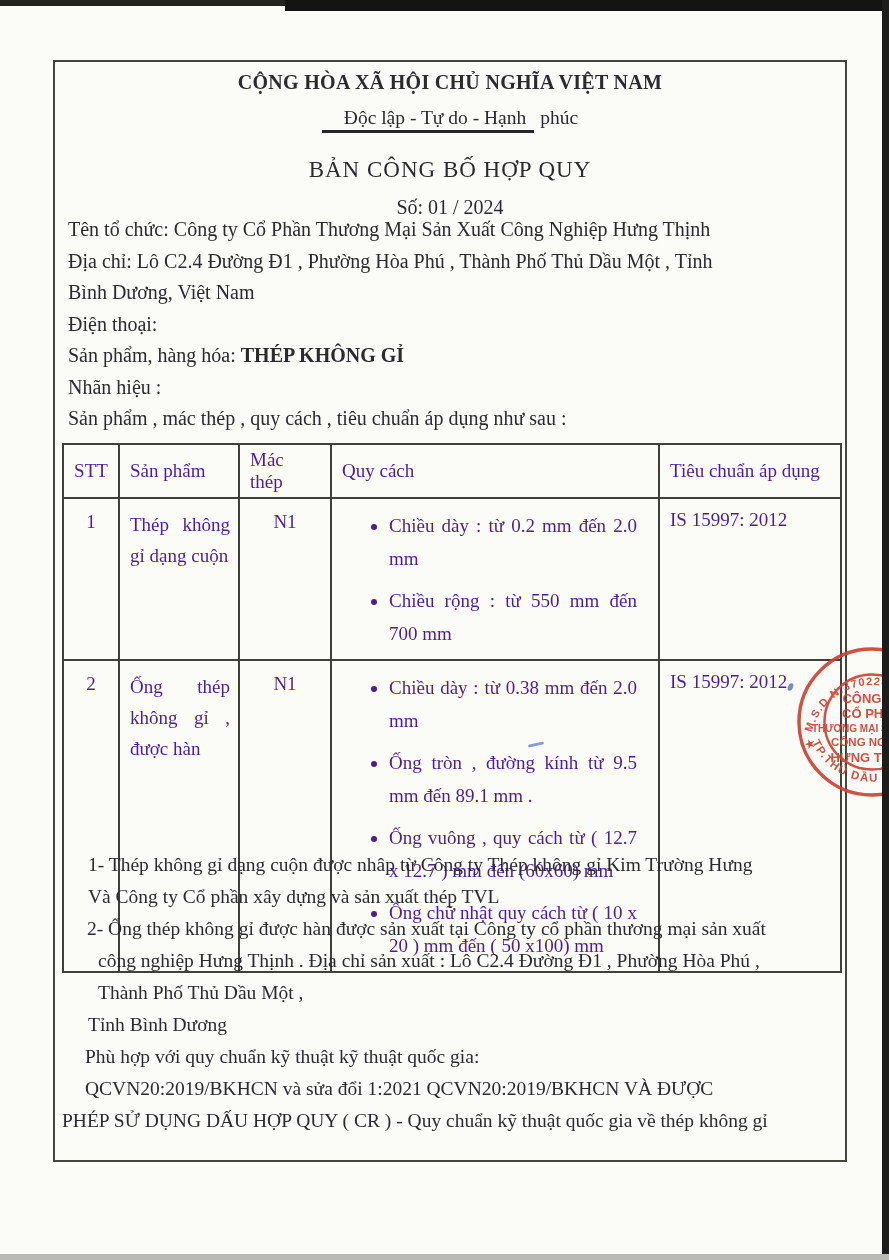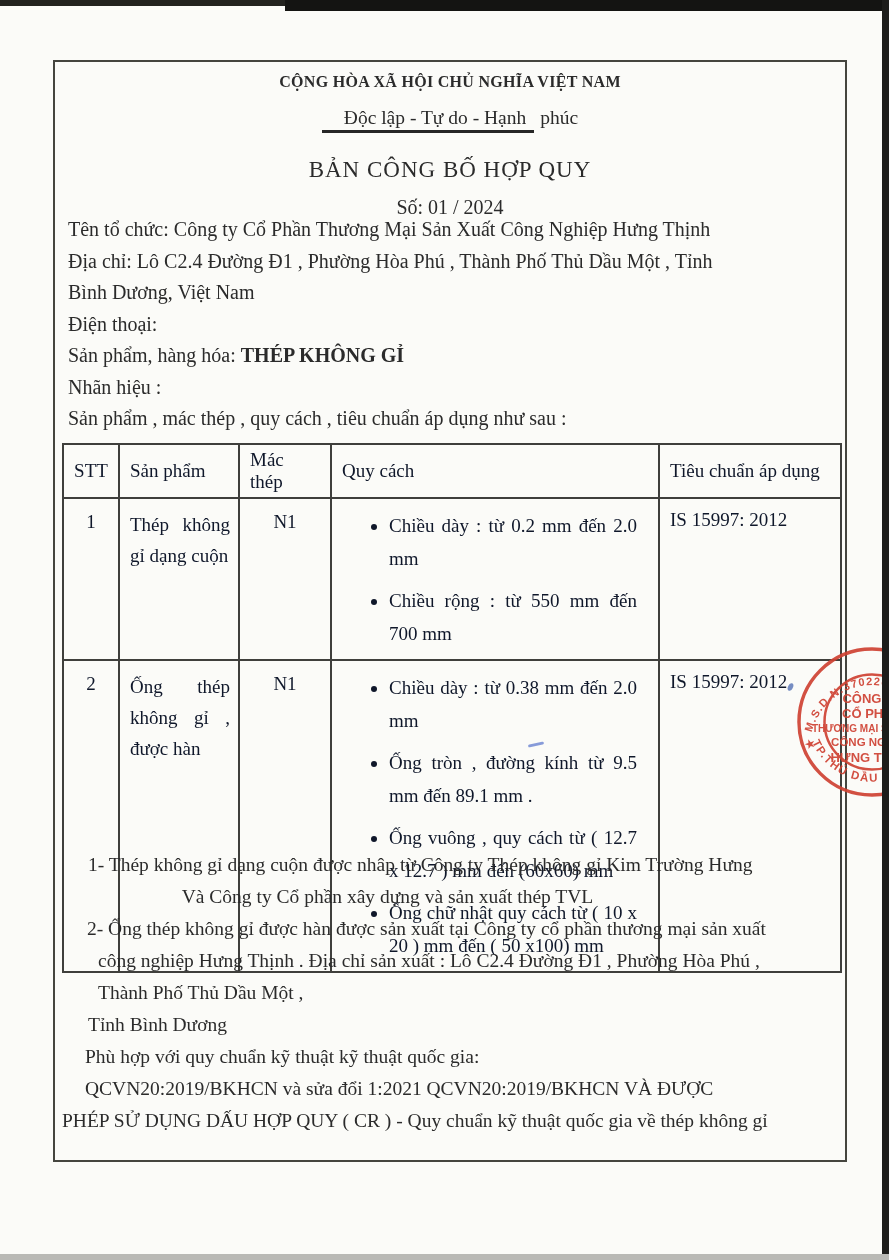--- a/index.html
+++ b/index.html
@@ -14,39 +14,39 @@
   .edge-top-b { position:absolute; left:285px; top:0; right:0; height:11px; background:#141412; z-index:6; }
   .edge-right { position:absolute; right:0; top:0; width:7px; height:1260px; background:#1d1d1b; z-index:6; }
   .edge-bottom{ position:absolute; left:0; bottom:0; width:100%; height:6px; background:#b9b9b5; z-index:6; }
 
   .doc-border {
     position:absolute; left:53px; top:60px; width:794px; height:1102px;
     box-sizing:border-box; border:2px solid #45453f; z-index:1;
   }
 
   .header-block { position:absolute; left:53px; top:70px; width:794px; text-align:center; z-index:2; }
-  .national { font-size:16px; font-weight:bold; letter-spacing:.3px; line-height:24px; }
+  .national { font-size:20px; font-weight:bold; letter-spacing:.3px; line-height:24px; }
   .motto    { margin-top:12px; font-size:19.5px; font-weight:normal; line-height:24px; }
   .motto .u { border-bottom:3px solid #262626; padding:0 8px 2px 22px; }
   .motto .tail { margin-left:6px; }
   .doc-title{ margin-top:26px; font-size:23px; font-weight:normal; letter-spacing:1px; line-height:28px; }
   .doc-number{ margin-top:9px; font-size:20px; line-height:28px; }
 
   .info-block {
     position:absolute; left:53px; top:214px; width:794px; box-sizing:border-box;
     padding:0 12px 0 15px; font-size:20px; line-height:31.5px; z-index:2;
   }
   .info-block p { margin:0; }
   .nowrap { white-space:nowrap; }
   .indent7 { margin-left:7px; }
   .bold { font-weight:bold; }
 
   table.product-table {
     position:absolute; left:62px; top:443px; width:778px; z-index:2;
-    border-collapse:collapse; table-layout:fixed; font-size:19px; color:#0f172a;
+    border-collapse:collapse; table-layout:fixed; font-size:19px; color:#4c1d95;
   }
   .product-table th, .product-table td {
     border:2px solid #3f3f3c; vertical-align:top; font-weight:normal;
     overflow:hidden;
   }
   .product-table thead tr { height:45px; }
   .product-table thead th { vertical-align:middle; text-align:left; padding:4px 10px; }
   .product-table thead th.c-stt { text-align:center; padding:4px 2px; }
   .product-table tbody tr.r1 { height:90px; }
   .product-table tbody tr.r2 { height:237px; }
@@ -58,21 +58,21 @@
   ul.spec-list { margin:10px 11px 0 0; padding-left:57px; }
   ul.spec-list li { text-align:justify; line-height:33px; margin-bottom:9px; padding-right:4px; }
 
   .notes-block {
     position:absolute; left:53px; top:849px; width:642px; box-sizing:border-box;
     padding-right:8px; font-size:19.5px; line-height:32px; z-index:2;
   }
   .notes-block div { margin:0; }
   .jline { text-align:justify; text-align-last:justify; white-space:nowrap; }
   .n1l1 { padding-left:35px; }
-  .n1l2 { padding-left:35px; white-space:nowrap;text-align:center; }
+  .n1l2 { padding-left:35px; white-space:nowrap; }
   .n2   { margin-top:5px; }
   .n2l1 { padding-left:34px; }
   .n2l2 { padding-left:45px; }
   .n2l3 { padding-left:45px; }
   .tail-line { padding-left:35px; }
   .conf-line { padding-left:32px; }
   .reg1 { padding-left:32px; }
   .reg2 { padding-left:9px; white-space:nowrap; }
 
   .stamp { position:absolute; left:772px; top:622px; width:200px; height:200px; z-index:3; opacity:.92; }

